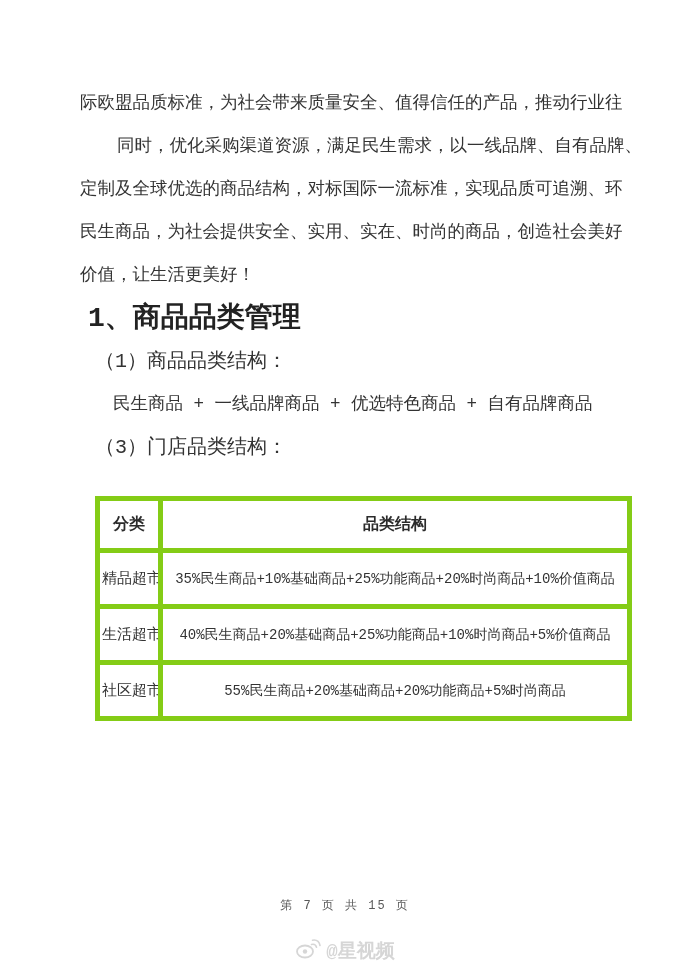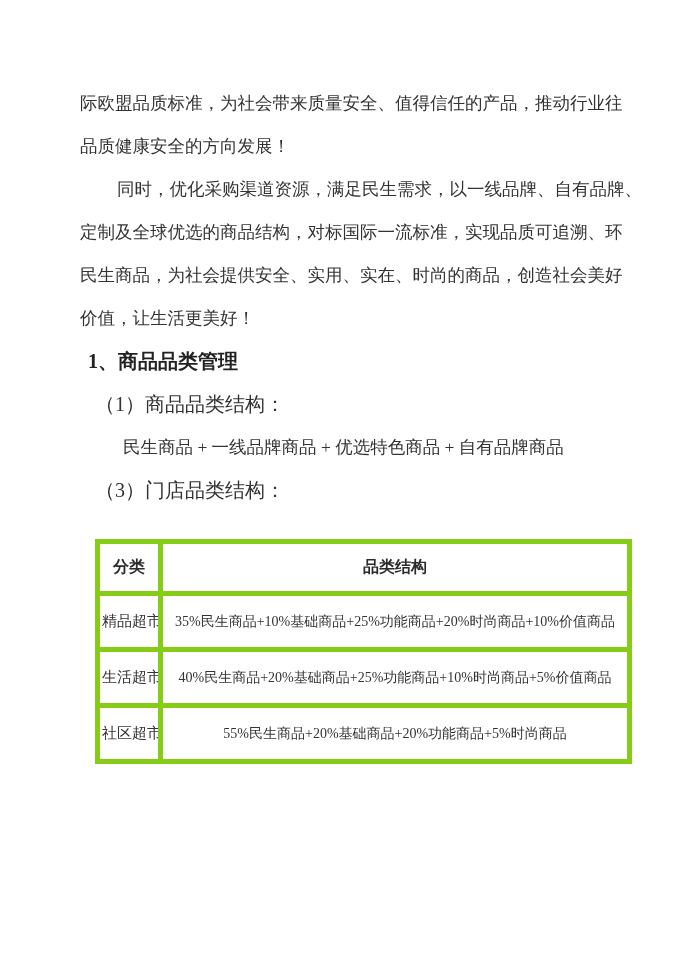--- a/index.html
+++ b/index.html
@@ -3,56 +3,56 @@
 <meta charset="utf-8">
 <style>
   html, body {
     margin: 0;
     padding: 0;
     background: #ffffff;
   }
   .page {
     position: relative;
     width: 690px;
-    height: 764px;
+    height: 976px;
     background: #ffffff;
     overflow: hidden;
-    font-family: Liberation Serif, serif;
+    font-family: Liberation Mono, monospace;
     color: #333333;
   }
   .content {
     padding: 82px 70px 0 80px;
   }
   .line {
     font-size: 17.5px;
     line-height: 43px;
     white-space: nowrap;
     color: #333333;
   }
   .indent-first {
     text-indent: 37px;
   }
   .section-heading {
-    font-size: 20px;
+    font-size: 28px;
     font-weight: bold;
     line-height: 43px;
     margin-left: 8px;
     color: #222222;
     white-space: nowrap;
   }
   .item-label {
     font-size: 20px;
     line-height: 43px;
     margin-left: 15px;
     white-space: nowrap;
   }
   .item-value {
     font-size: 17.5px;
     line-height: 43px;
-    margin-left: 43px;
+    margin-left: 33px;
     white-space: nowrap;
   }
   table.category-table {
     border-collapse: collapse;
     table-layout: fixed;
     width: 537px;
     margin: 27px 0 0 15px;
   }
   .category-table th,
   .category-table td {
@@ -106,21 +106,20 @@
   .watermark svg { display: block; }
 </style>
 </head>
 <body>
 
 <div class="page">
   <div class="content">
 
     <div>
       <div class="line">际欧盟品质标准，为社会带来质量安全、值得信任的产品，推动行业往</div>
-      <div class="line">品质健康安全的方向发展！</div>
     </div>
 
     <div>
       <div class="line indent-first">同时，优化采购渠道资源，满足民生需求，以一线品牌、自有品牌、</div>
       <div class="line">定制及全球优选的商品结构，对标国际一流标准，实现品质可追溯、环</div>
       <div class="line">民生商品，为社会提供安全、实用、实在、时尚的商品，创造社会美好</div>
       <div class="line">价值，让生活更美好！</div>
     </div>
 
     <div class="section-heading">1、商品品类管理</div>

